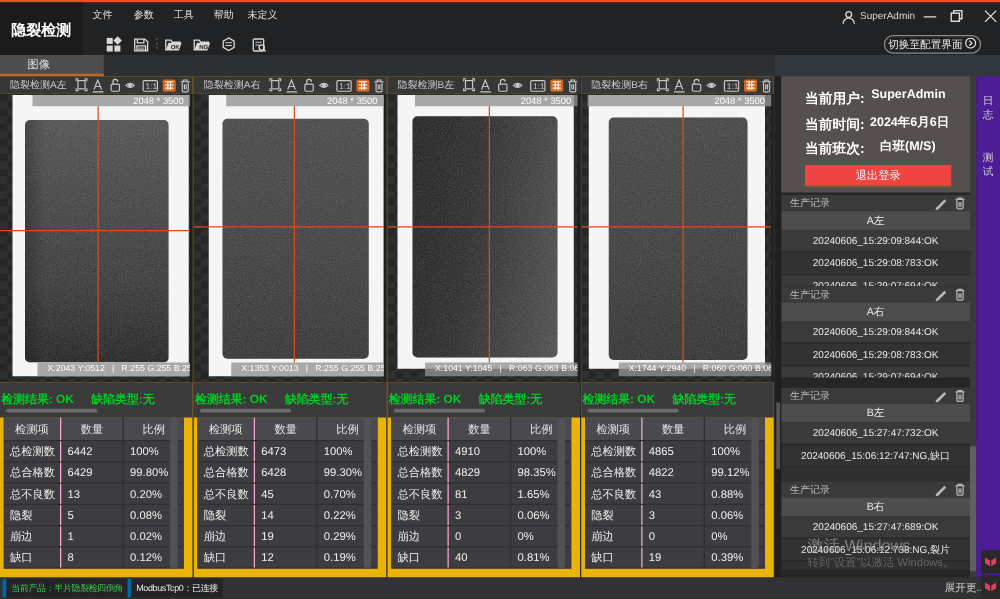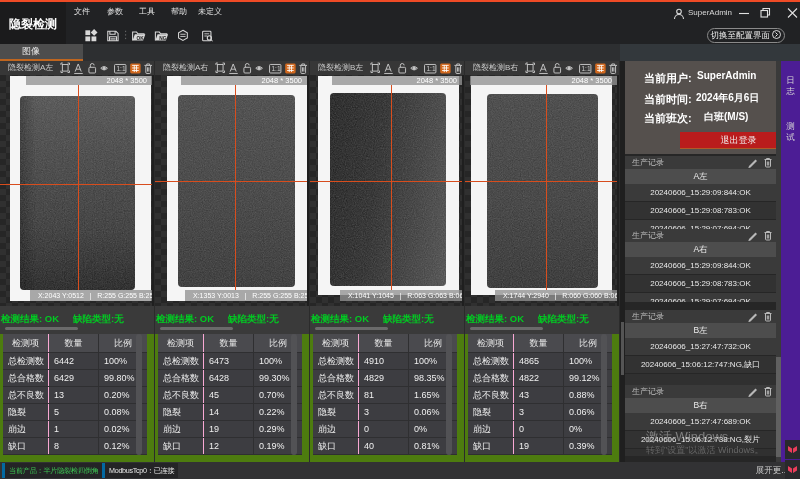--- a/index.html
+++ b/index.html
@@ -9,21 +9,21 @@
   .abs { position:absolute; }
   #topline { left:0; top:0; width:800px; height:2px; background:#ef4b26; }
   #titlebar { left:0; top:2px; width:800px; height:42px; background:#212224; }
   #logo { left:0; top:0; width:66px; height:42px; background:#1b1b1c; color:#fff; font-size:12px; font-weight:bold; line-height:44px; text-align:center; }
   .menu { top:2px; height:15px; line-height:15px; color:#e4e4e4; font-size:8px; }
   #user { top:3px; height:15px; line-height:15px; color:#d8d8d8; font-size:8px; }
   #switchbtn { left:707px; top:26px; width:78px; height:15px; border:1px solid #8a8a8a; border-radius:8px; color:#ececec; font-size:8.5px; line-height:13px; text-align:center; }
   #tabrow { left:0; top:44px; width:800px; height:17px; background:#2d2f31; }
   #tabrow .side { position:absolute; left:620px; top:0; width:180px; height:17px; background:#33383c; }
   #tab1 { position:absolute; left:0; top:0; width:83px; height:17px; background:#4d4d4d; border-bottom:2px solid #c0661f; color:#e2e2e2; font-size:9px; line-height:15px; padding-left:22px; }
-  .panel { top:61px; width:154px; height:401px; background:#4d7c0f; }
+  .panel { top:61px; width:154px; height:401px; background:#eab308; }
   .phead { position:absolute; left:0; top:0; width:154px; height:14px; background:#373737; color:#cbcbcb; font-size:8px; line-height:14px; padding-left:8px; }
   .canvas { position:absolute; left:0; top:14px; width:154px; height:231px; overflow:hidden; border-right:2px solid #1f1f1f;
      background-color:#262626;
      background-image:
        linear-gradient(45deg,#303030 25%,transparent 25%,transparent 75%,#303030 75%),
        linear-gradient(45deg,#303030 25%,transparent 25%,transparent 75%,#303030 75%);
      background-size:12px 12px; background-position:0 0,6px 6px; }
   .white { position:absolute; background:#f5f5f5; }
   .product { position:absolute; border-radius:4px; overflow:hidden; }
   .product svg { display:block; width:100%; height:100%; }
@@ -42,21 +42,21 @@
   .tbl .c3 { position:absolute; left:95px; top:0; width:49px; height:100%; border-left:1px solid #2f2f31; }
   .tbl .hr div { text-align:center; line-height:18px; color:#e6e6e6; }
   .tbl .dr div { line-height:16px; padding-left:5px; text-align:left; }
   .vscroll { position:absolute; left:136px; top:273px; width:6px; height:121px; background:#525255; border-radius:3px; }
   #gapcol { left:620px; top:61px; width:5px; height:401px; background:#1f1f1f; }
   #gapcol .h { position:absolute; left:1px; top:261px; width:3px; height:53px; background:#555; }
   #sidebar { left:625px; top:61px; width:156px; height:401px; background:#262626; }
   #userpanel { position:absolute; left:0; top:0; width:155px; height:93px; background:#55504d; color:#fff; }
   #userpanel .lbl { position:absolute; left:19px; font-size:11px; font-weight:bold; }
   #userpanel .val { position:absolute; font-size:10px; font-weight:bold; }
-  #logoutbtn { position:absolute; left:19px; top:71px; width:117px; height:17px; background:#b91c1c; border-bottom:1px solid #b05a28; color:#f2f2f2; font-size:9px; text-align:center; line-height:16px;margin-left:36px; }
+  #logoutbtn { position:absolute; left:19px; top:71px; width:117px; height:17px; background:#ef4444; border-bottom:1px solid #b05a28; color:#f2f2f2; font-size:9px; text-align:center; line-height:16px; }
   .sec { position:absolute; left:0; width:151px; overflow:hidden; }
   .sechead { position:absolute; left:0; top:0; width:151px; height:13px; background:#3a3a3a; color:#bdbdbd; font-size:8px; line-height:13px; padding-left:7px; }
   .subhead { position:absolute; left:0; top:13px; width:151px; height:15px; background:#4d4d4d; color:#ececec; font-size:8.5px; line-height:15px; text-align:center; }
   .rrow { position:absolute; left:0; width:151px; height:17px; color:#e9e9e9; font-size:8px; line-height:17px; text-align:center; }
   #sidescroll { left:776px; top:0px; width:5px; height:401px; background:#3a3a3a; }
   #rstrip { left:781px; top:61px; width:19px; height:401px; background:#4c1d95; }
   .vtab { position:absolute; left:4px; width:11px; color:#d6d6d6; font-size:8.5px; line-height:11px; text-align:center; }
   #wm1 { left:646px; top:428px; color:rgba(190,190,190,0.55); font-size:13px; }
   #wm2 { left:646px; top:444px; color:rgba(175,175,175,0.42); font-size:9px; }
   #statusbar { left:0; top:462px; width:800px; height:17px; background:#323234; }

